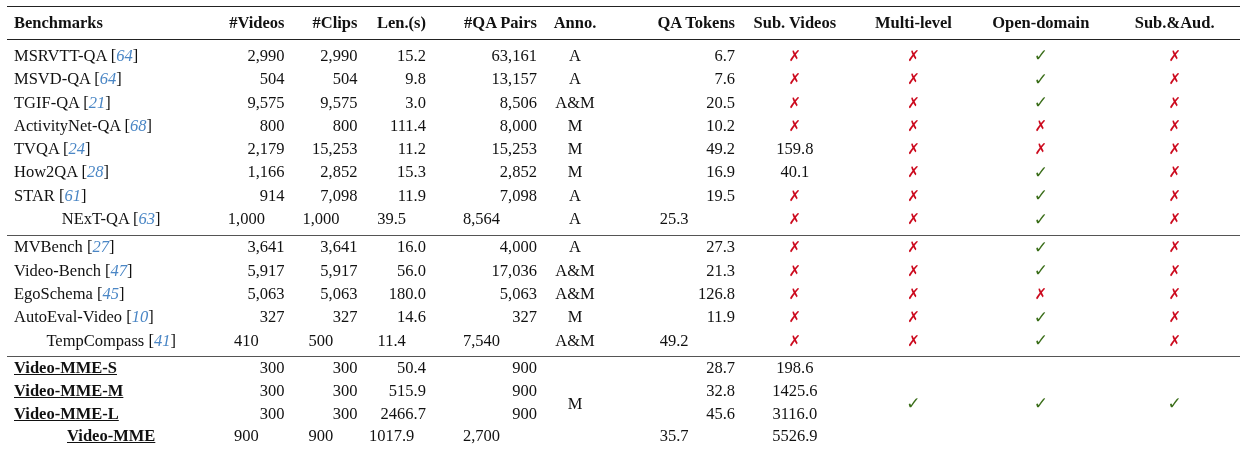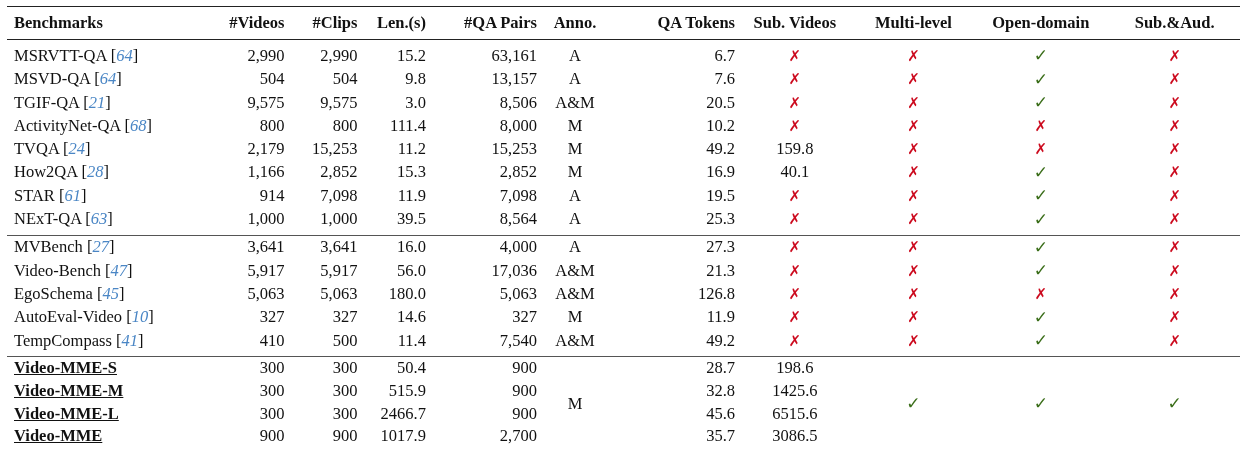--- a/index.html
+++ b/index.html
@@ -4,21 +4,21 @@
 <style>
   html, body { margin: 0; padding: 0; background: #ffffff; }
   body { width: 1244px; height: 469px; overflow: hidden; font-family: "Liberation Serif", "DejaVu Serif", serif; color: #111; }
   .tbl { position: absolute; left: 7px; top: 6px; width: 1233px; border-collapse: collapse; font-size: 16.5px; }
   .tbl th { font-weight: bold; height: 32px; padding: 0; white-space: nowrap; }
   .tbl td { height: 22.7px; padding: 0; white-space: nowrap; line-height: 22.7px; }
   .tbl thead tr { border-top: 1.6px solid #222; border-bottom: 1.2px solid #222; }
   .tbl tbody.grp + tbody.grp tr:first-child { border-top: 1.4px solid #555; }
   .tbl tbody.grp.first tr:first-child td { padding-top: 4px; }
   .tbl tbody.last tr:first-child { border-top: 1.4px solid #333; }
-  .tbl tbody.grp tr:last-child td { padding-bottom: 3px; }
+  .tbl tbody.grp tr:last-child td { padding-bottom: 3px; text-align: center; }
   .l { text-align: left; padding-left: 7px !important; }
   .r { text-align: right; }
   .c { text-align: center; }
   .ref { color: #4a86c5; font-style: italic; }
   .bold { font-weight: bold; text-decoration: underline; }
   .mark-x { color: #cc0a1e; font-family: "DejaVu Sans", sans-serif; font-weight: bold; font-size: 15px; font-style: italic; }
   .mark-ok { color: #3b6e1a; font-family: "DejaVu Sans", sans-serif; font-size: 17px; }
   col.c0 { width: 185px; }
   col.c1 { width: 70px; }
   col.c2 { width: 67px; }
@@ -262,28 +262,28 @@
 
     </tr>
       <tr>
       <td class="l bold"><span>Video-MME-L</span></td>
       <td class="r"><span>300</span></td>
       <td class="r"><span>300</span></td>
       <td class="r"><span>2466.7</span></td>
       <td class="r"><span>900</span></td>
 
       <td class="r"><span>45.6</span></td>
-      <td class="c"><span>6515.6</span></td>
+      <td class="c"><span>3116.0</span></td>
 
     </tr>
       <tr>
       <td class="l bold"><span>Video-MME</span></td>
       <td class="r"><span>900</span></td>
       <td class="r"><span>900</span></td>
       <td class="r"><span>1017.9</span></td>
       <td class="r"><span>2,700</span></td>
 
       <td class="r"><span>35.7</span></td>
-      <td class="c"><span>3086.5</span></td>
+      <td class="c"><span>5526.9</span></td>
 
     </tr>
     </tbody>
 </table>
 
 </body></html>

